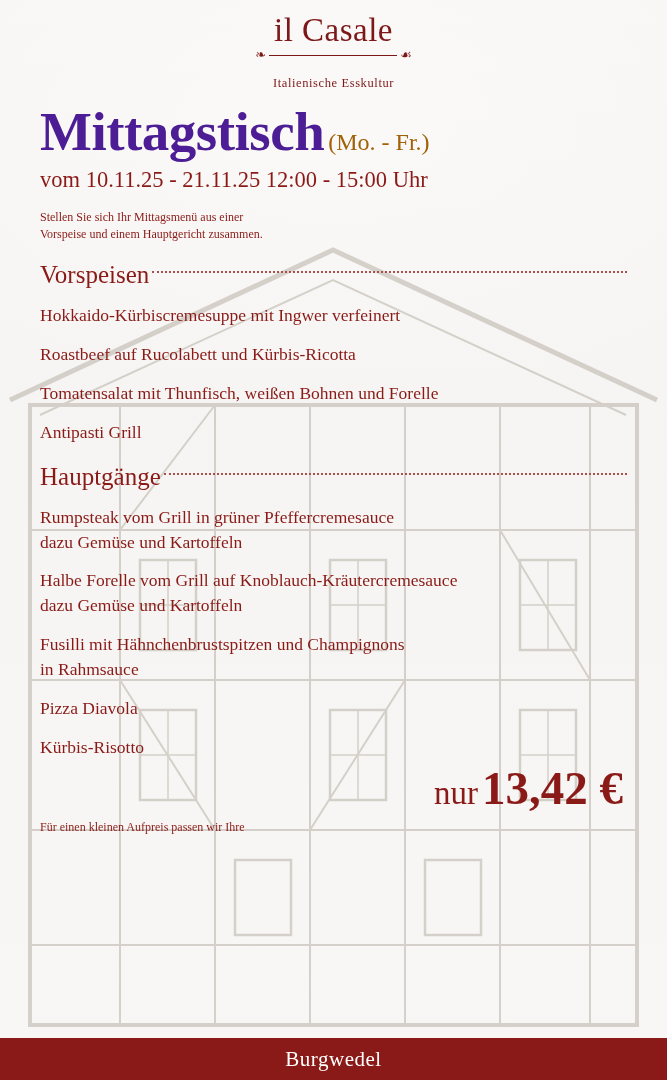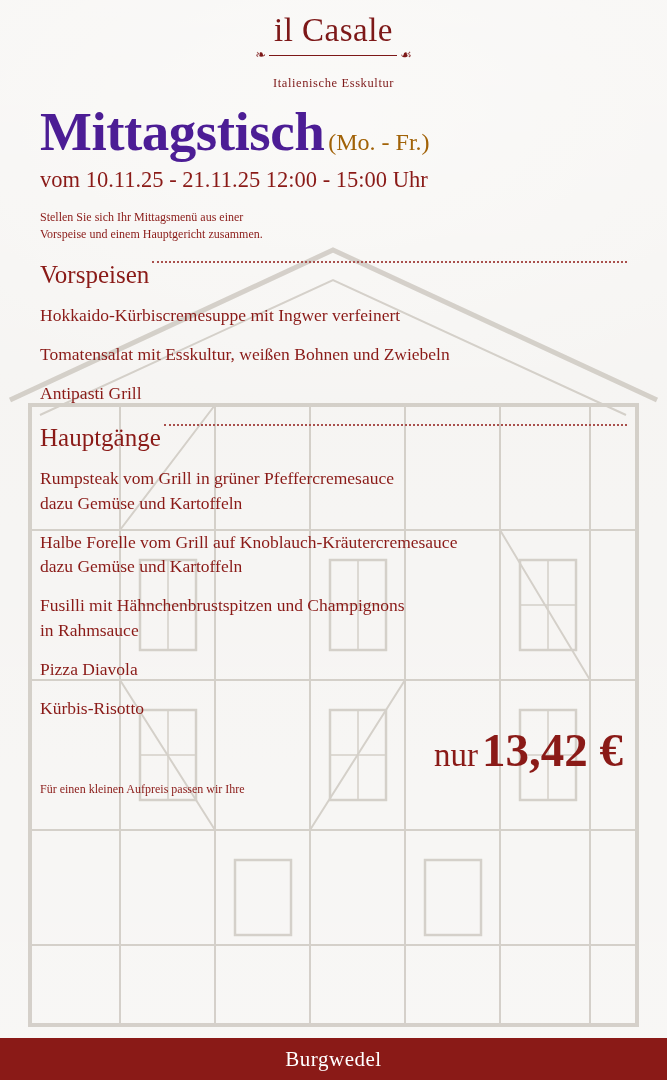--- a/index.html
+++ b/index.html
@@ -112,21 +112,21 @@
   .intro {
     margin-top: 16px;
     font-size: 12px;
     line-height: 1.45;
     color: #8a1a17;
   }
 
   
   .section-head {
     display: flex;
-    align-items: flex-start;
+    align-items: center;
     margin-top: 18px;
     margin-bottom: 6px;
   }
   .section-head .title {
     font-size: 25px;
     color: #8a1a17;
     white-space: nowrap;
   }
   .section-head .dots {
     flex: 1;
@@ -260,21 +260,24 @@
 
     <div class="section-head">
       <span class="title">Vorspeisen</span>
       <span class="dots"></span>
     </div>
 
     <div class="item">
       <span>Hokkaido-Kürbiscremesuppe mit Ingwer verfeinert</span>
     </div>
     <div class="item">
-      <span>Tomatensalat mit Esskultur, weißen Bohnen und Zwiebeln</span>
+      <span>Roastbeef auf Rucolabett und Kürbis-Ricotta</span>
+    </div>
+    <div class="item">
+      <span>Tomatensalat mit Thunfisch, weißen Bohnen und Forelle</span>
     </div>
     <div class="item">
       <span>Antipasti Grill</span>
     </div>
 
     <div class="section-head">
       <span class="title">Hauptgänge</span>
       <span class="dots"></span>
     </div>
 

